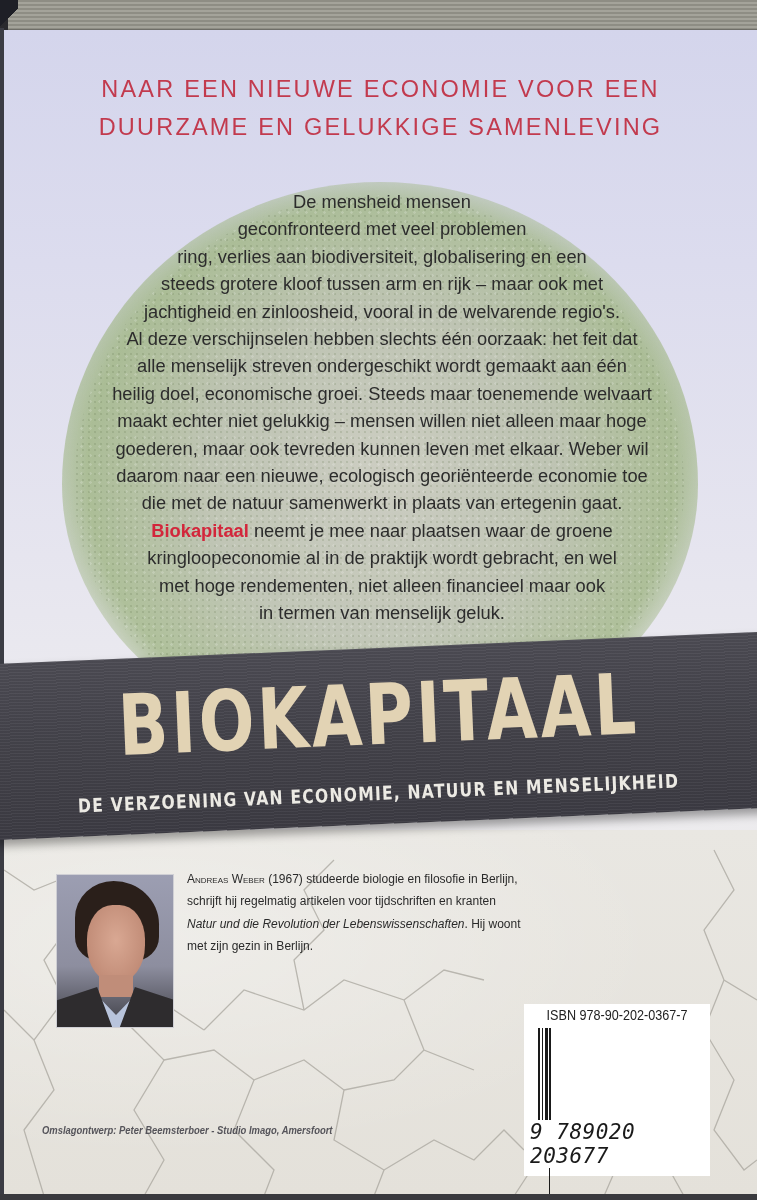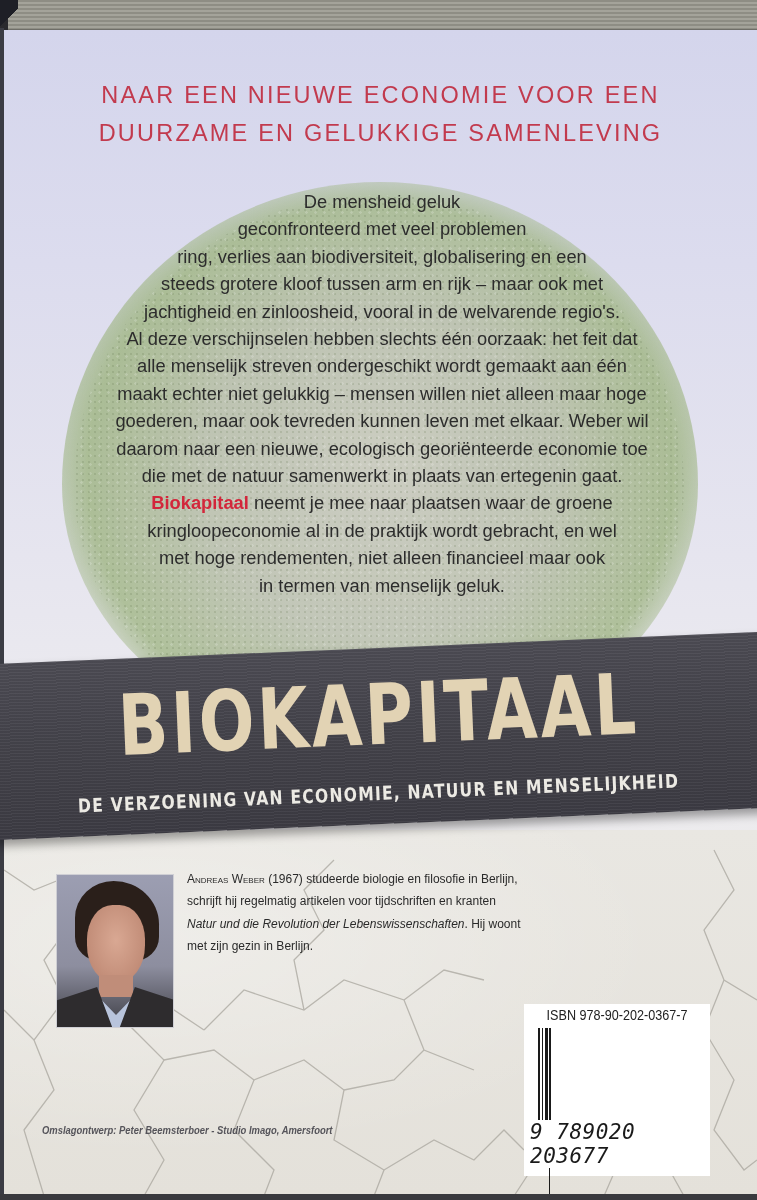--- a/index.html
+++ b/index.html
@@ -24,21 +24,21 @@
     .cover {
       position: absolute; left: 4px; top: 30px; width: 753px; height: 1166px; overflow: hidden;
       background: linear-gradient(180deg, #d4d5ec 0%, #dcdcee 20%, #e6e5ef 45%, #ecebef 60%, #eeece8 100%);
     }
     .cover-bottom-shadow {
       position: absolute; left: 0; bottom: 0; width: 757px; height: 6px; background: #3a3a3e;
     }
 
     
     .tagline {
-      position: absolute; top: 46px; left: 0; width: 753px; text-align: center;
+      position: absolute; top: 40px; left: 0; width: 753px; text-align: center;
       color: #c23a4e; font-family: "Liberation Sans", sans-serif; font-size: 23.5px;
       letter-spacing: 2.2px; line-height: 38px; font-weight: normal;
     }
     .tagline span { display: block; }
 
     
     .tree {
       position: absolute; left: 58px; top: 152px; width: 636px; height: 560px;
       border-radius: 50% 50% 46% 46% / 54% 54% 46% 46%;
       background:
@@ -177,27 +177,28 @@
 <div class="cover">
   <div class="tagline">
     <span>NAAR EEN NIEUWE ECONOMIE VOOR EEN</span>
     <span>DUURZAME EN GELUKKIGE SAMENLEVING</span>
   </div>
 
   <div class="tree"></div>
   <div class="tree-speckle"></div>
 
   <div class="blurb">
-    <span class="blurb-line">De mensheid geluk</span>
+    <span class="blurb-line">De mensheid mensen</span>
     <span class="blurb-line">geconfronteerd met veel problemen</span>
     <span class="blurb-line">ring, verlies aan biodiversiteit, globalisering en een</span>
     <span class="blurb-line">steeds grotere kloof tussen arm en rijk – maar ook met</span>
     <span class="blurb-line">jachtigheid en zinloosheid, vooral in de welvarende regio's.</span>
     <span class="blurb-line">Al deze verschijnselen hebben slechts één oorzaak: het feit dat</span>
     <span class="blurb-line">alle menselijk streven ondergeschikt wordt gemaakt aan één</span>
+    <span class="blurb-line">heilig doel, economische groei. Steeds maar toenemende welvaart</span>
     <span class="blurb-line">maakt echter niet gelukkig – mensen willen niet alleen maar hoge</span>
     <span class="blurb-line">goederen, maar ook tevreden kunnen leven met elkaar. Weber wil</span>
     <span class="blurb-line">daarom naar een nieuwe, ecologisch georiënteerde economie toe</span>
     <span class="blurb-line">die met de natuur samenwerkt in plaats van ertegenin gaat.</span>
     <span class="blurb-line"><span class="hl">Biokapitaal</span> <span>neemt je mee naar plaatsen waar de groene</span></span>
     <span class="blurb-line">kringloopeconomie al in de praktijk wordt gebracht, en wel</span>
     <span class="blurb-line">met hoge rendementen, niet alleen financieel maar ook</span>
     <span class="blurb-line">in termen van menselijk geluk.</span>
   </div>
 </div>

